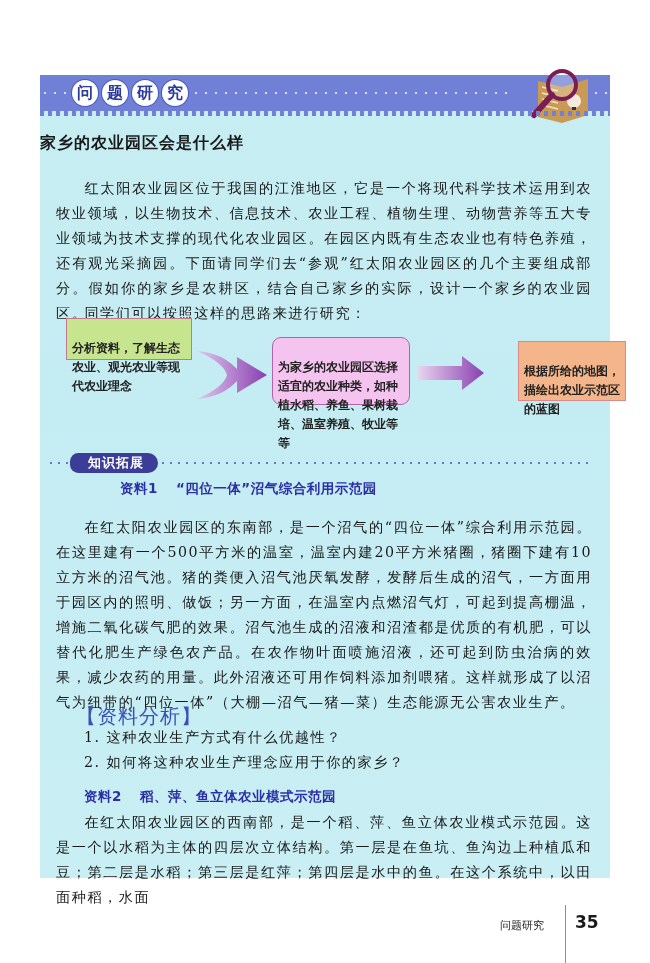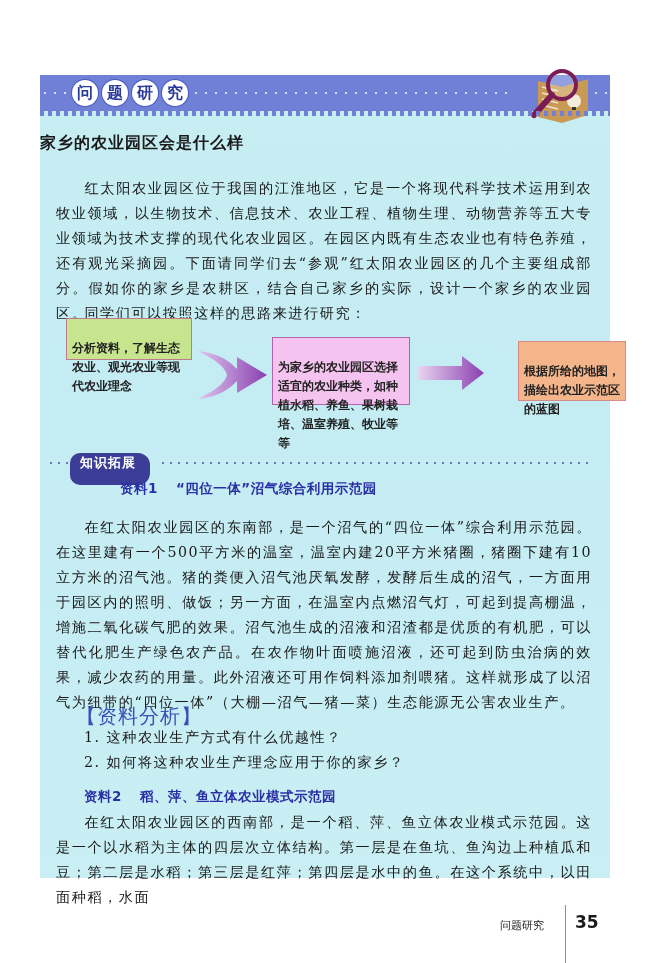--- a/index.html
+++ b/index.html
@@ -39,30 +39,30 @@
     position: absolute; left: 16px; width: 536px; font-size: 14.2px;
     line-height: 25px; text-align: justify; letter-spacing: 1.5px;
   }
   .indent { text-indent: 2em; }
   .box {
     position: absolute; font-family: "DejaVu Sans", sans-serif; font-weight: bold;
     font-size: 12px; line-height: 19px; padding: 20px 5px; color: #222;
     border: 1px solid #c07890; box-sizing: border-box;
   }
   .box.green { background: #c6e58e; border-color: #c07a8e; }
-  .box.pink { background: #f5c3ef; border-color: #b264a8; }
+  .box.pink { background: #f5c3ef; border-color: #b264a8; border-radius: 9px; }
   .box.orange { background: #f4b58a; border-color: #d88a8a; margin-left: 36px; }
   .arrow { position: absolute; }
   .kx-row { position: absolute; left: 10px; top: 378px; width: 550px; height: 20px; }
   .kx-dots {
     position: absolute; top: 9px; height: 2px;
     background: repeating-linear-gradient(90deg, #6a78b8 0 2px, transparent 2px 8px);
   }
   .kx-badge {
-    position: absolute; left: 20px; top: 0; height: 32px; padding: 0 14px 0 10px;
+    position: absolute; left: 20px; top: 0; height: 20px; padding: 0 14px 0 18px;
     background: #3b3d96; color: #fff; font-family: "DejaVu Sans", sans-serif;
     font-weight: bold; font-size: 13px; line-height: 20px;
     border-radius: 10px 12px 12px 10px; letter-spacing: 1px;
   }
   .section-head {
     position: absolute; left: 44px; font-family: "DejaVu Sans", sans-serif; font-weight: bold;
     font-size: 13.5px; color: #2b2fa6; letter-spacing: 0.5px;
   }
   .section-head .lbl { margin-right: 18px; }
   .analysis-head {

